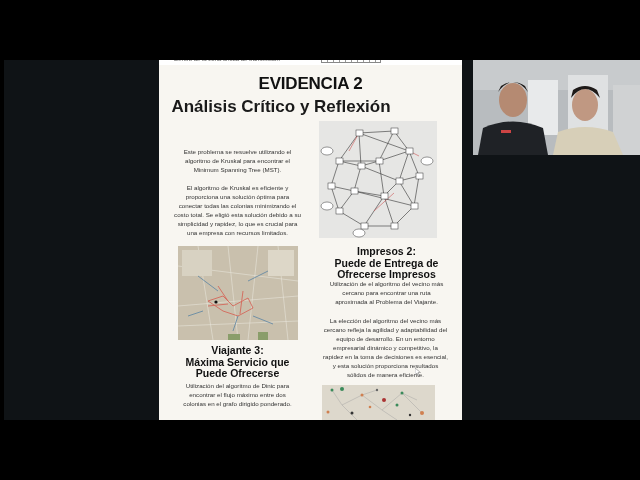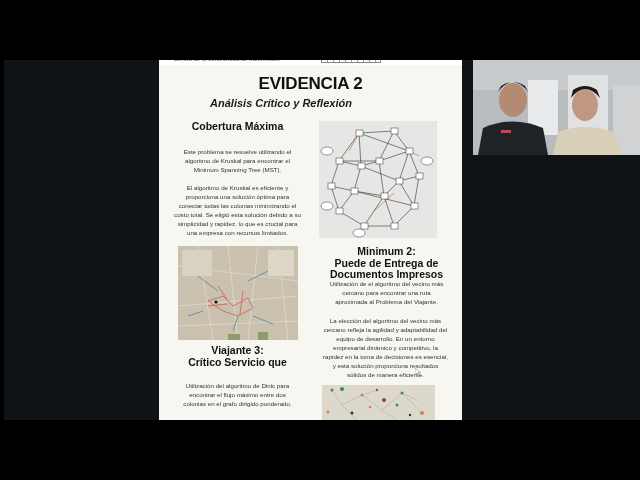--- a/index.html
+++ b/index.html
@@ -7,21 +7,21 @@
   body { position: relative; font-family: "Liberation Sans", sans-serif; }
   .letterbox-top { position: absolute; left: 0; top: 0; width: 640px; height: 60px; background: #000; }
   .letterbox-bottom { position: absolute; left: 0; top: 420px; width: 640px; height: 60px; background: #000; }
   .stage { position: absolute; left: 4px; top: 60px; width: 640px; height: 360px; background: #0f1316; overflow: hidden; }
   .doc { position: absolute; left: 155px; top: 0; width: 303px; height: 360px; background: #f8f6f1; overflow: hidden; }
   .cut-row { position: absolute; left: 0; top: 0; width: 303px; height: 5px; background: #fff; }
   .cut-text { position: absolute; left: 15px; top: -4px; font-size: 6px; color: #555; white-space: nowrap; }
   .cut-table { position: absolute; left: 162px; top: -2px; width: 60px; height: 5px; border: 1px solid #888; border-top: none;
     background: repeating-linear-gradient(90deg, transparent 0 5px, #999 5px 6px); }
   .doc-title { position: absolute; left: 0; width: 303px; top: 14px; text-align: center; font-weight: bold; font-size: 17px; color: #111; letter-spacing: -0.2px; }
-  .doc-subtitle { position: absolute; left: 0; width: 244px; top: 37px; text-align: center; font-weight: bold; font-size: 11px; color: #1a1a1a; font-style: italic; }
+  .doc-subtitle { position: absolute; left: 0; width: 244px; top: 37px; text-align: center; font-weight: bold; font-size: 17px; color: #1a1a1a; }
   .heading { position: absolute; text-align: center; font-weight: bold; font-size: 10.5px; line-height: 11.5px; color: #111; }
   .para { position: absolute; text-align: center; font-size: 6.2px; line-height: 9px; color: #333; }
   .img { position: absolute; overflow: hidden; }
   .graph-img { left: 160px; top: 61px; width: 118px; height: 117px; background: #e6e6e4; }
   .map-img { left: 19px; top: 186px; width: 120px; height: 94px; background: #c9c0ad; }
   .net-img { left: 163px; top: 325px; width: 113px; height: 35px; background: #ddd8cc; }
   .webcam { position: absolute; left: 469px; top: 0; width: 171px; height: 95px; background: #b9bcbf; overflow: hidden; }
   .cursor { position: absolute; left: 256px; top: 308px; width: 6px; height: 8px; }
 </style>
 </head>
@@ -33,21 +33,20 @@
   <div class="doc">
     <div class="cut-row">
       <span class="cut-text">Dentro de la zona crítica de transmisión</span>
       <div class="cut-table"></div>
     </div>
 
     <div class="doc-title">EVIDENCIA 2</div>
     <div class="doc-subtitle">Análisis Crítico y Reflexión</div>
 
     <div class="heading" style="left:10px;top:61px;width:137px;">
-      <div>Cobertura Máxima</div>
     </div>
     <div class="para" style="left:8px;top:87px;width:141px;">
       <div>Este problema se resuelve utilizando el</div>
       <div>algoritmo de Kruskal para encontrar el</div>
       <div>Minimum Spanning Tree (MST).</div>
     </div>
     <div class="para" style="left:4px;top:123px;width:149px;">
       <div>El algoritmo de Kruskal es eficiente y</div>
       <div>proporciona una solución óptima para</div>
       <div>conectar todas las colonias minimizando el</div>
@@ -110,42 +109,43 @@
         </g>
         <circle cx="38" cy="56" r="1.6" fill="#111"></circle>
         <g fill="#8a9d6a">
             <rect x="50" y="88" width="12" height="6"></rect>
             <rect x="80" y="86" width="10" height="8"></rect>
           </g>
       </svg>
     </div>
 
     <div class="heading" style="left:155px;top:186px;width:145px;">
-      <div>Minimum 2:</div>
+      <div>Impresos 2:</div>
       <div>Puede de Entrega de</div>
-      <div>Documentos Impresos</div>
+      <div>Ofrecerse Impresos</div>
     </div>
     <div class="para" style="left:152px;top:219px;width:151px;">
       <div>Utilización de  el algoritmo del vecino más</div>
       <div>cercano para encontrar una ruta</div>
       <div>aproximada al Problema del Viajante.</div>
     </div>
     <div class="para" style="left:150px;top:256px;width:153px;">
       <div>La elección del algoritmo del vecino más</div>
       <div>cercano refleja la agilidad y adaptabilidad del</div>
       <div>equipo de desarrollo. En un entorno</div>
       <div>empresarial dinámico y competitivo, la</div>
       <div>rapidez en la toma de decisiones es esencial,</div>
       <div>y esta solución proporciona resultados</div>
       <div>sólidos de manera eficiente.</div>
     </div>
 
     <div class="heading" style="left:5px;top:285px;width:147px;">
       <div>Viajante 3:</div>
-      <div>Crítico Servicio que</div>
+      <div>Máxima Servicio que</div>
+      <div>Puede Ofrecerse</div>
     </div>
     <div class="para" style="left:5px;top:321px;width:147px;">
       <div>Utilización del algoritmo de Dinic para</div>
       <div>encontrar el flujo máximo entre dos</div>
       <div>colonias en el grafo dirigido ponderado.</div>
     </div>
 
     <div class="img net-img">
       <svg width="113" height="35" viewBox="0 0 113 35">
         <g stroke="#999" stroke-width="0.4" fill="none">

